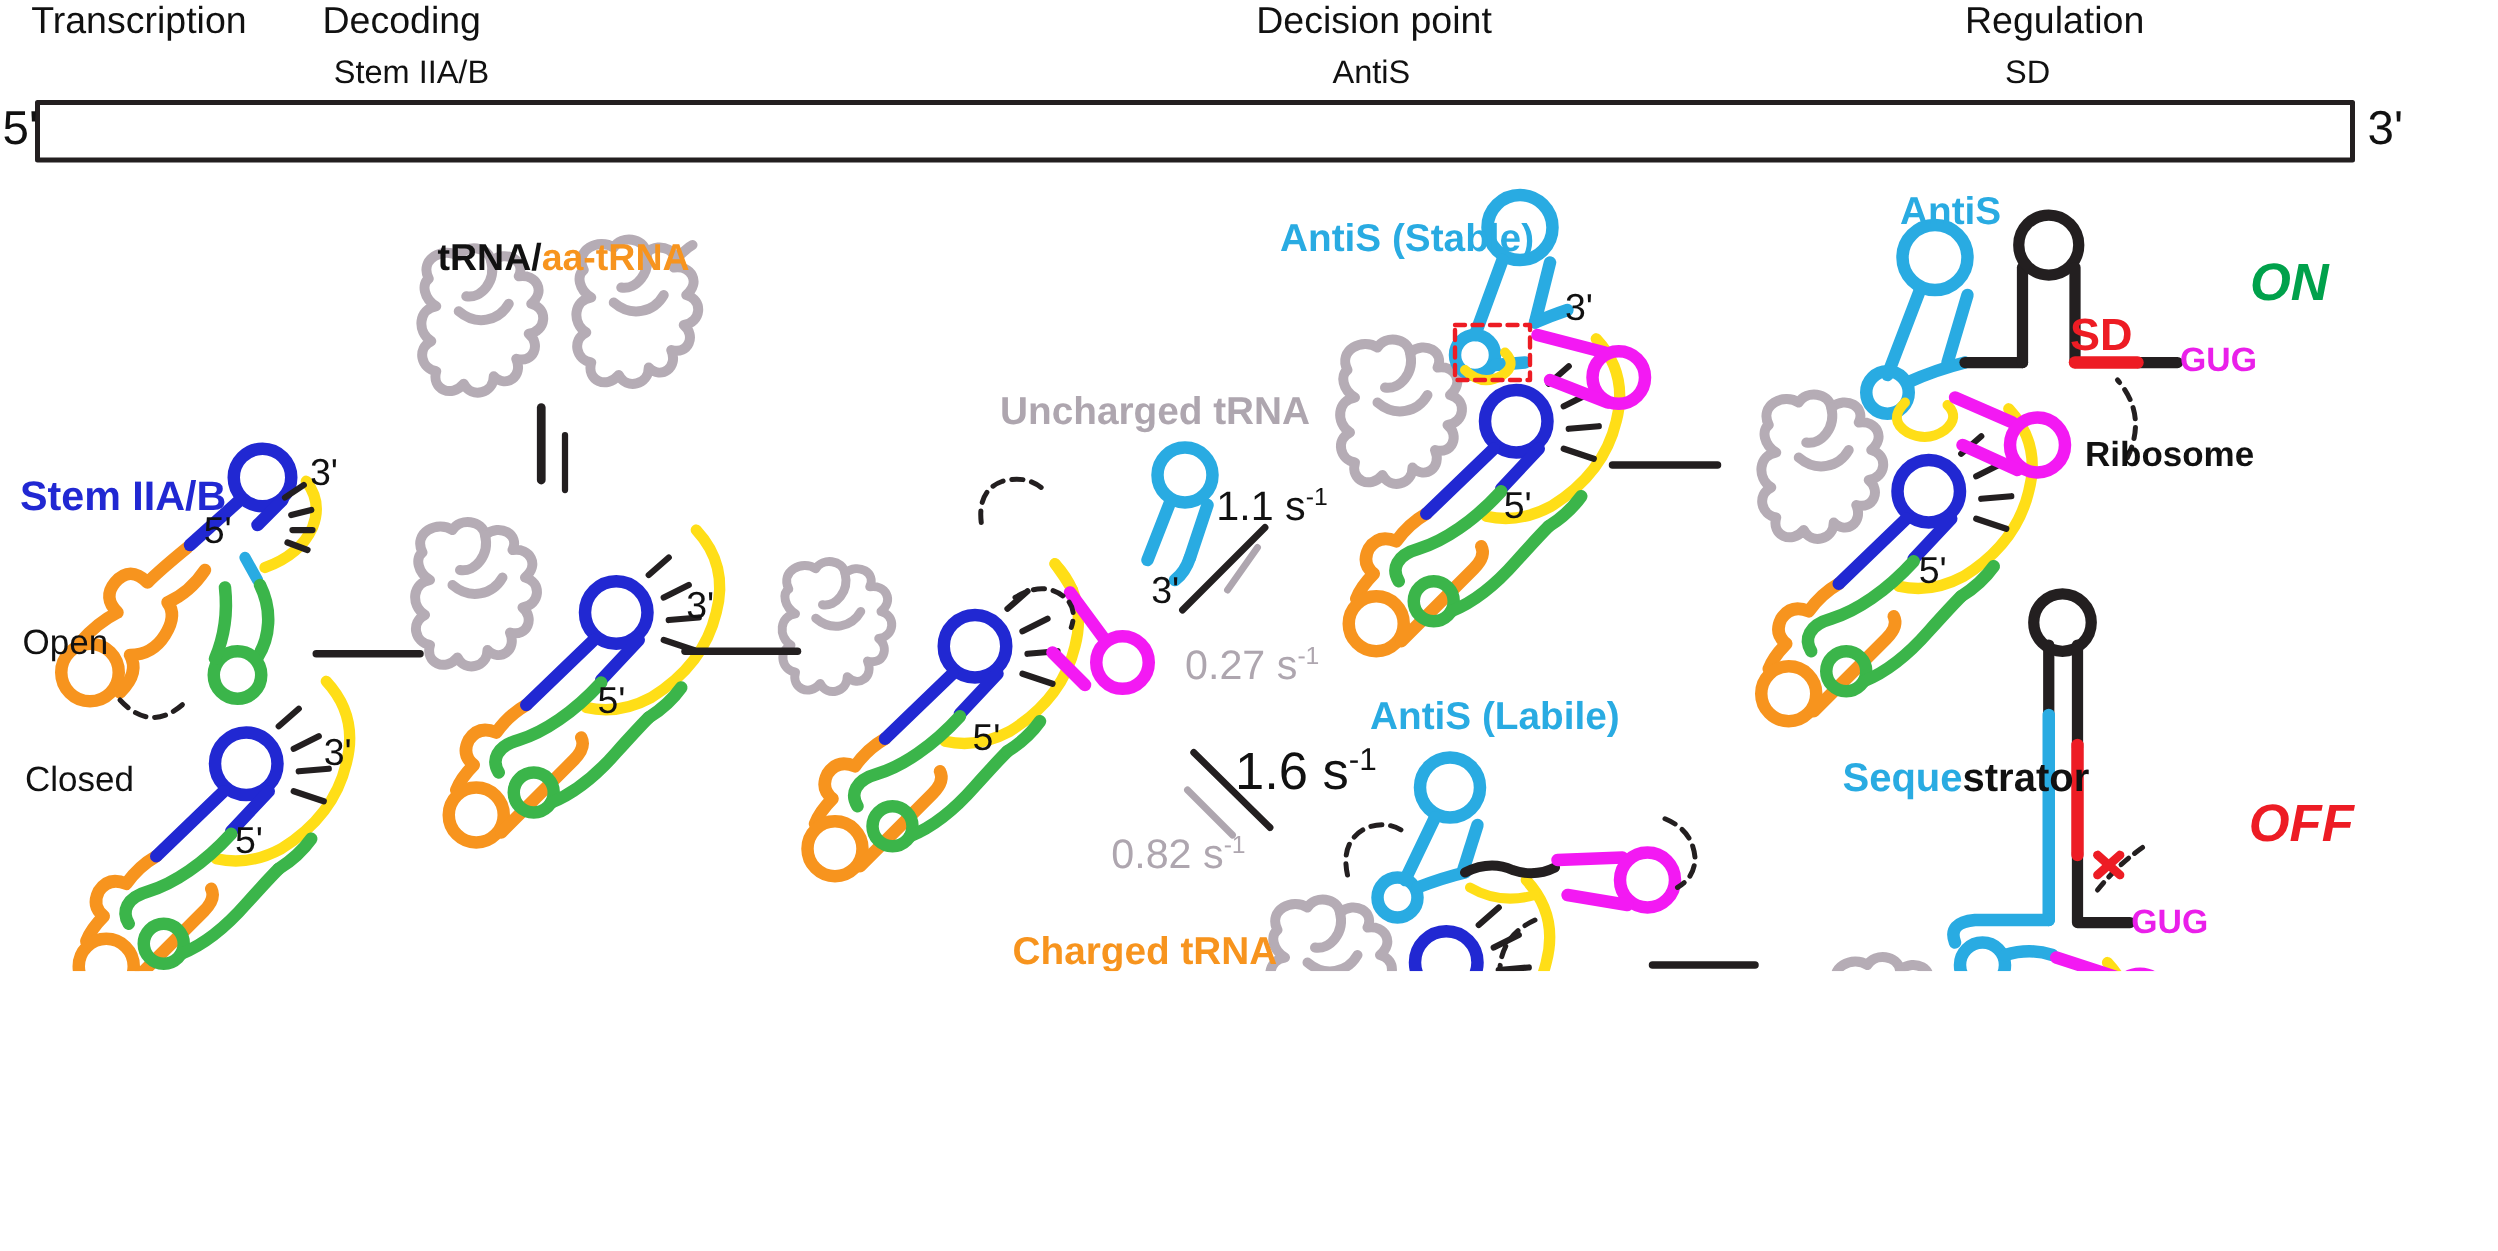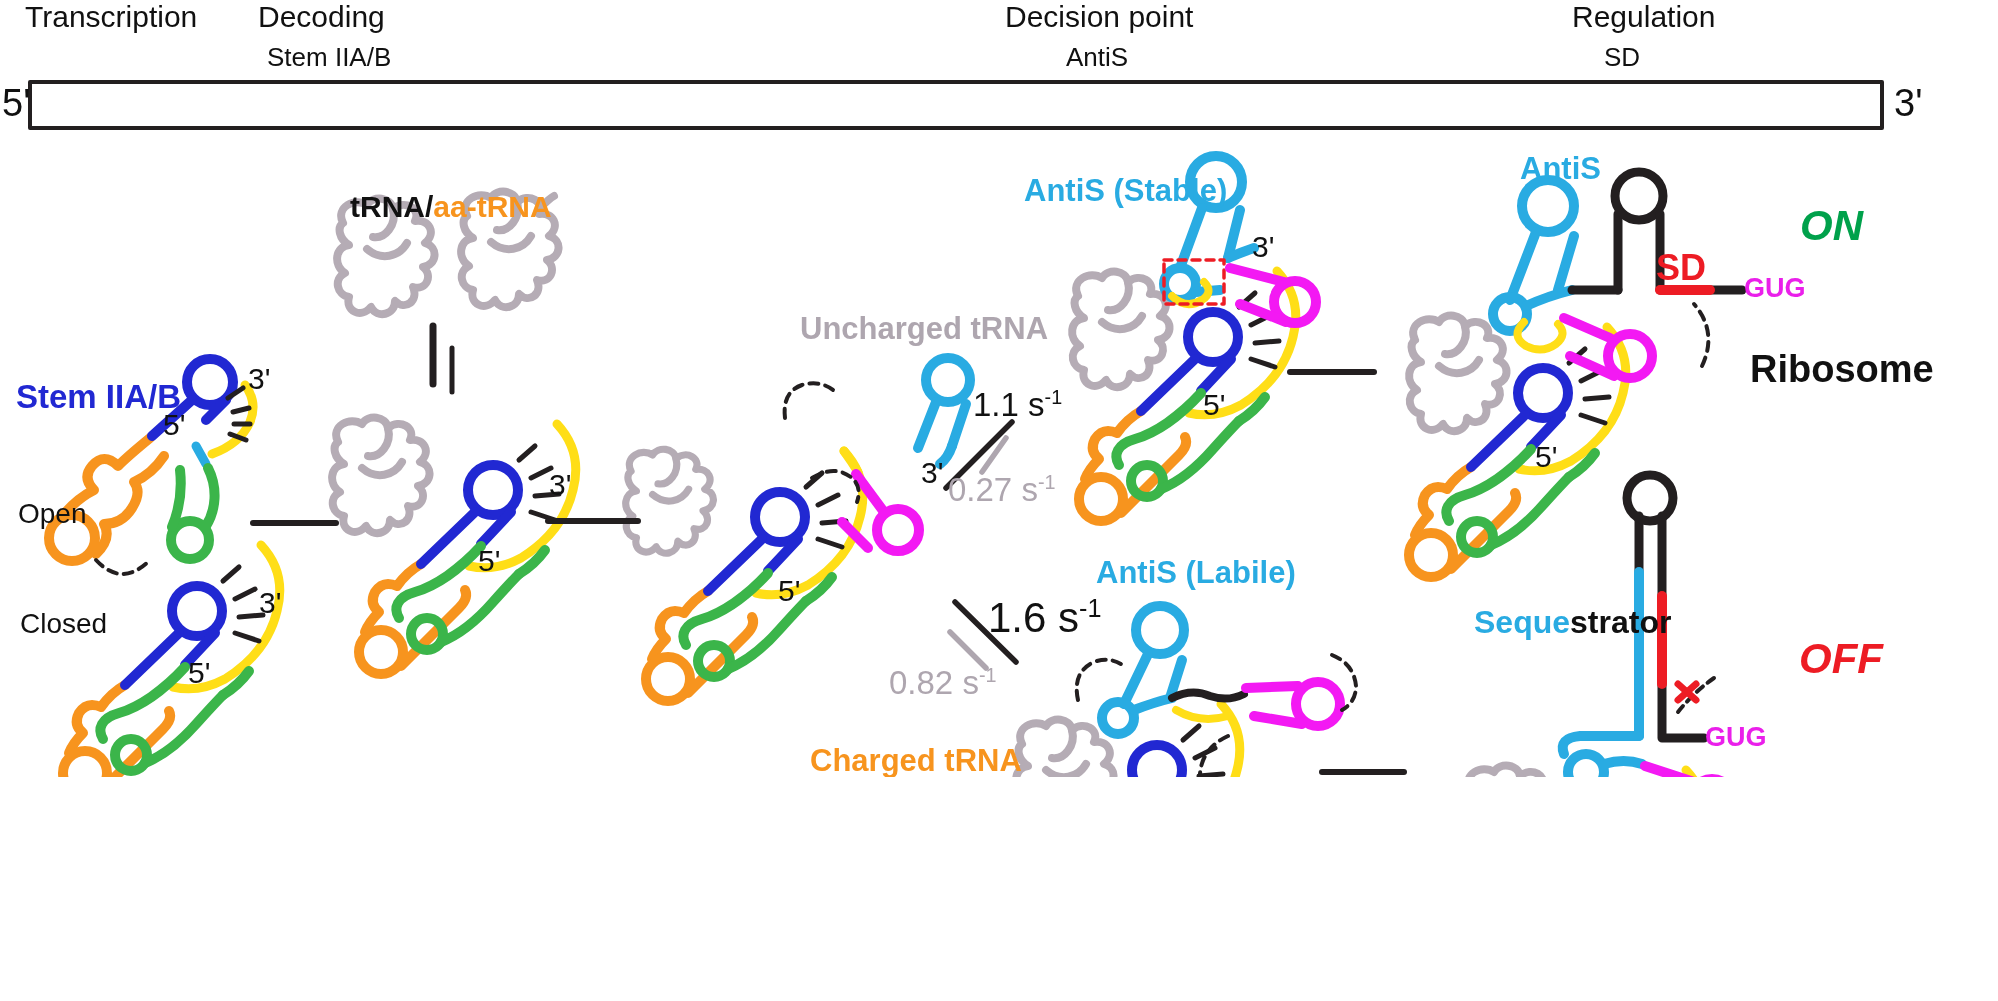--- a/index.html
+++ b/index.html
@@ -266,30 +266,30 @@
 <span class="t" style="left:18px;top:500px;font-size:28px;">Open</span>
 <span class="t" style="left:20px;top:610px;font-size:28px;">Closed</span>
 <span class="t" style="left:372px;top:820px;font-size:27px;">Closed</span>
 
 <span class="t b" style="left:800px;top:313px;font-size:31px;color:#AEA6AF;">Uncharged tRNA</span>
 <span class="t b" style="left:988px;top:175px;font-size:31px;color:#29ABE2;margin-left:36px;">AntiS (Stable)</span>
 <span class="t b" style="left:1096px;top:557px;font-size:31px;color:#29ABE2;">AntiS (Labile)</span>
 <span class="t b" style="left:810px;top:745px;font-size:31px;color:#F7941E;">Charged tRNA</span>
 
 <span class="t" style="left:973px;top:388px;font-size:33px;"><span>1.1 s</span><span class="sup">-1</span></span>
-<span class="t" style="left:948px;top:473px;font-size:33px;color:#AEA6AF;text-align:center;"><span>0.27 s</span><span class="sup">-1</span></span>
+<span class="t" style="left:948px;top:515px;font-size:33px;color:#AEA6AF;text-align:center;"><span>0.27 s</span><span class="sup">-1</span></span>
 <span class="t" style="left:988px;top:596px;font-size:42px;"><span>1.6 s</span><span class="sup">-1</span></span>
 <span class="t" style="left:889px;top:666px;font-size:33px;color:#AEA6AF;"><span>0.82 s</span><span class="sup">-1</span></span>
 
 
 <span class="t b" style="left:1520px;top:153px;font-size:31px;color:#29ABE2;">AntiS</span>
 <span class="t b" style="left:1656px;top:250px;font-size:36px;color:#ED1C24;">SD</span>
 <span class="t b" style="left:1744px;top:275px;font-size:27px;color:#EA1FEA;">GUG</span>
 <span class="t b i" style="left:1800px;top:205px;font-size:42px;color:#00A14B;">ON</span>
-<span class="t b" style="left:1750px;top:350px;font-size:38px;">Ribosome</span>
+<span class="t b" style="left:1668px;top:350px;font-size:28px;">Ribosome</span>
 
 <span class="t b" style="left:1474px;top:606px;font-size:32px;"><span style="color:#29ABE2;">Seque</span><span>strator</span></span>
 <span class="t b i" style="left:1799px;top:638px;font-size:42px;color:#ED1C24;">OFF</span>
 <span class="t b" style="left:1705px;top:724px;font-size:27px;color:#EA1FEA;">GUG</span>
 
 <span class="t" style="left:163px;top:410px;font-size:30px;">5'</span>
 <span class="t" style="left:248px;top:364px;font-size:30px;">3'</span>
 <span class="t" style="left:188px;top:658px;font-size:30px;">5'</span>
 <span class="t" style="left:259px;top:588px;font-size:30px;">3'</span>
 <span class="t" style="left:478px;top:546px;font-size:30px;">5'</span>

